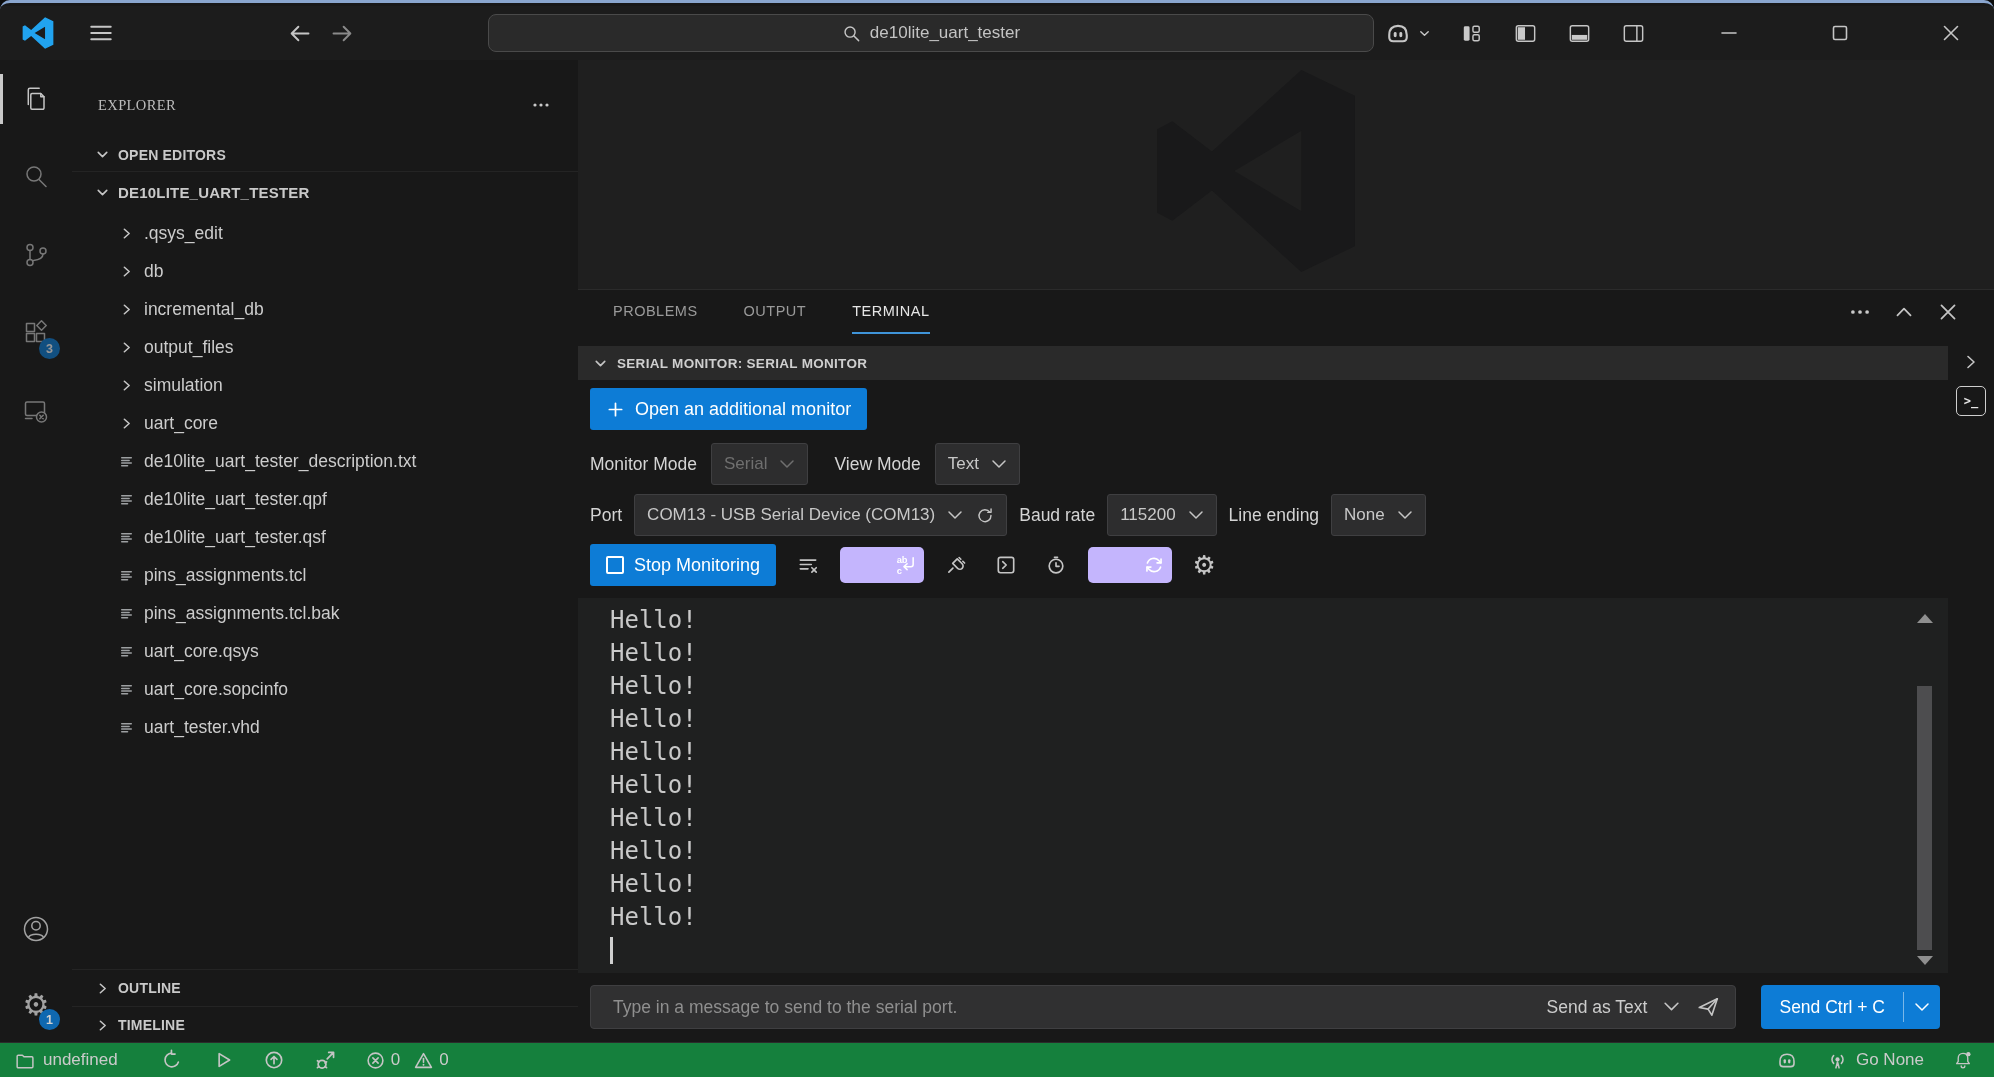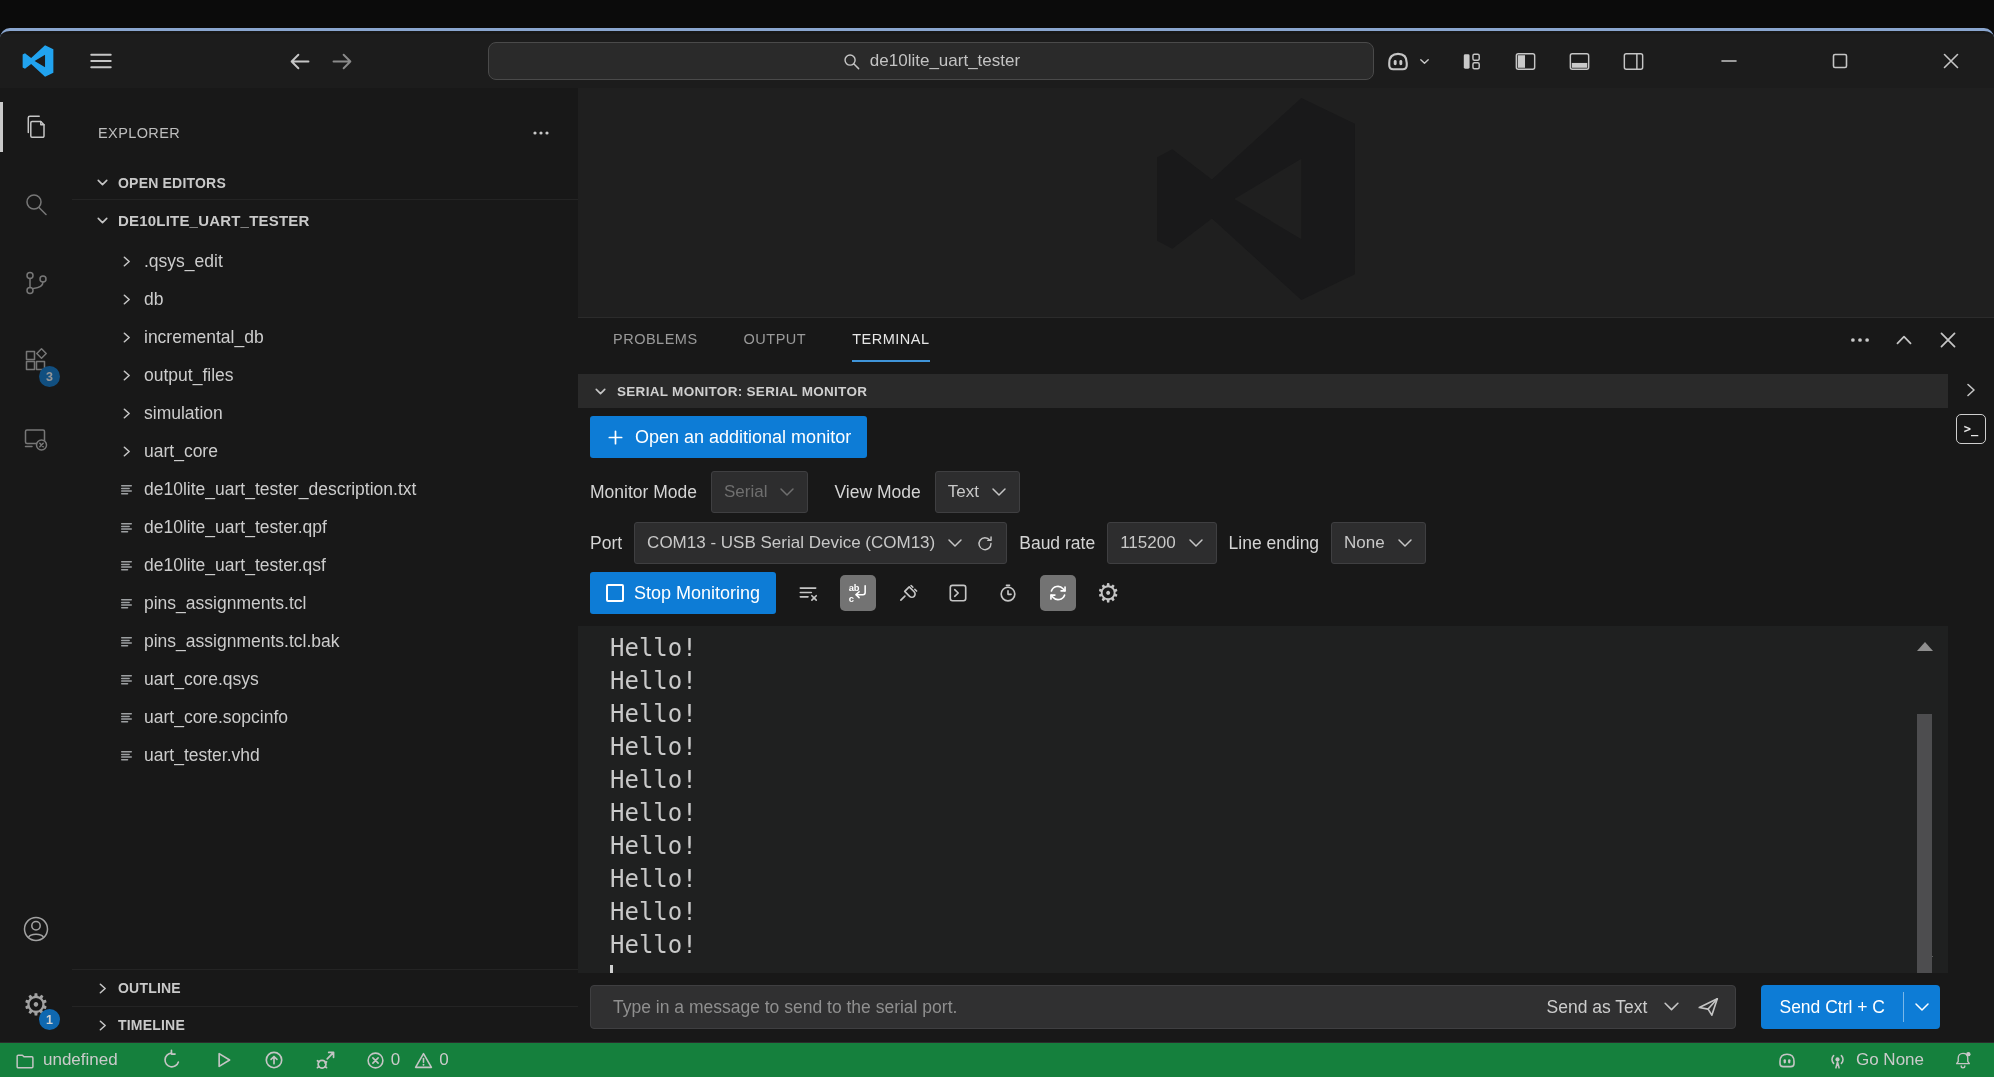--- a/index.html
+++ b/index.html
@@ -1,19 +1,19 @@
 <!DOCTYPE html>
 <html><head>
 <meta charset="utf-8">
 <style>
   html,body{margin:0;padding:0;background:#0b0b0b;}
   body{width:1994px;height:1077px;position:relative;font-family:"Liberation Sans",sans-serif;
        -webkit-font-smoothing:antialiased;overflow:hidden;}
   .window{position:absolute;inset:0;background:#181818;border-top:3px solid #8aa6cf;
-          border-radius:10px 10px 0 0;overflow:hidden;margin-top:28px;}
+          border-radius:10px 10px 0 0;overflow:hidden;}
   svg.ic{stroke:#c5c5c5;fill:none;stroke-width:1.5;stroke-linecap:round;stroke-linejoin:round;display:block;}
   svg .fill{fill:#c9c9c9;stroke:none;}
 
   
   .titlebar{position:absolute;top:3px;left:0;right:0;height:54px;background:#1c1c1c;
             display:flex;align-items:center;}
   .tb-logo{margin-left:22px;width:32px;height:32px;flex:none;}
   .tb-menu{margin-left:34px;flex:none;}
   .nav-arrow{flex:none;}
   .nav-back{margin-left:172px;}
@@ -36,21 +36,21 @@
   .ab-bottom .ab-item{height:76px;opacity:.8;}
   .badge{position:absolute;right:12px;bottom:13px;min-width:21px;height:21px;border-radius:11px;
          background:#0d7cd6;color:#fff;font-size:12.5px;font-weight:bold;display:flex;
          align-items:center;justify-content:center;}
   .gear-glyph{font-size:30px;color:#c5c5c5;line-height:1;}
 
   
   .sidebar{position:absolute;top:57px;left:72px;width:506px;bottom:34px;background:#181818;
            border-right:1px solid #2b2b2b;display:flex;flex-direction:column;color:#cccccc;}
   .side-title{height:66px;display:flex;align-items:center;padding:12px 26px 0 26px;
-              font-size:14.5px;letter-spacing:.4px;color:#bdbdbd;}
+              font-size:14.5px;letter-spacing:.4px;color:#bdbdbd;font-family:Liberation Serif, serif;}
   .side-title .more{margin-left:auto;}
   .side-sec{height:33px;display:flex;align-items:center;padding-left:22px;gap:7px;
             font-weight:bold;font-size:14px;color:#c9c9c9;letter-spacing:.2px;}
   .side-sec.bordered{border-bottom:1px solid #242424;}
   .workspace{height:40px;font-size:15px;}
   #file-tree{padding-top:2px;}
   .tree-row{height:38px;display:flex;align-items:center;padding-left:46px;gap:9px;
             font-size:17.5px;color:#cccccc;}
   .tw{width:17px;height:17px;flex:none;}
   .bottom-secs{margin-top:auto;}
@@ -84,21 +84,21 @@
   .lbl{font-size:17.5px;color:#d4d4d4;}
   .btn-blue{display:inline-flex;align-items:center;gap:10px;background:#0d7cd6;color:#fff;
             border:none;border-radius:3px;height:42px;padding:0 16px;font-size:18px;
             font-family:inherit;}
   .select{height:40px;background:#2d2d2e;border:1px solid #3f3f41;border-radius:3px;
           display:inline-flex;align-items:center;gap:12px;padding:0 12px;font-size:17px;color:#c8c8c8;}
   .select.disabled{color:#6f6f6f;}
   .select.disabled svg.ic{stroke:#6f6f6f;}
   .stop-sq{width:14px;height:14px;border:2px solid #fff;border-radius:2px;flex:none;}
   .tool{width:36px;height:36px;border-radius:5px;display:flex;align-items:center;justify-content:center;}
-  .tool.active{background:#737373;}
+  .tool.active{background:#c4b5fd;padding-left:48px;}
   .tool.active svg.ic{stroke:#ffffff;}
   .tool .gear-glyph{font-size:26px;}
   .ww-txt{font-family:"Liberation Sans",sans-serif;font-size:8.5px;font-weight:bold;fill:#cfcfcf;stroke:none;}
   .tool.active .ww-txt{fill:#fff;}
 
   .terminal{margin-top:12px;flex:1;min-height:0;background:#1f2020;position:relative;
             padding:6px 56px 0 32px;font-family:"DejaVu Sans Mono",monospace;font-size:24px;
             line-height:33px;color:#c9c9c9;overflow:hidden;}
   .cursor{width:2.5px;height:27px;background:#cfd0d0;margin-top:3px;}
   .tscroll{position:absolute;right:10px;top:8px;bottom:6px;width:26px;display:flex;

